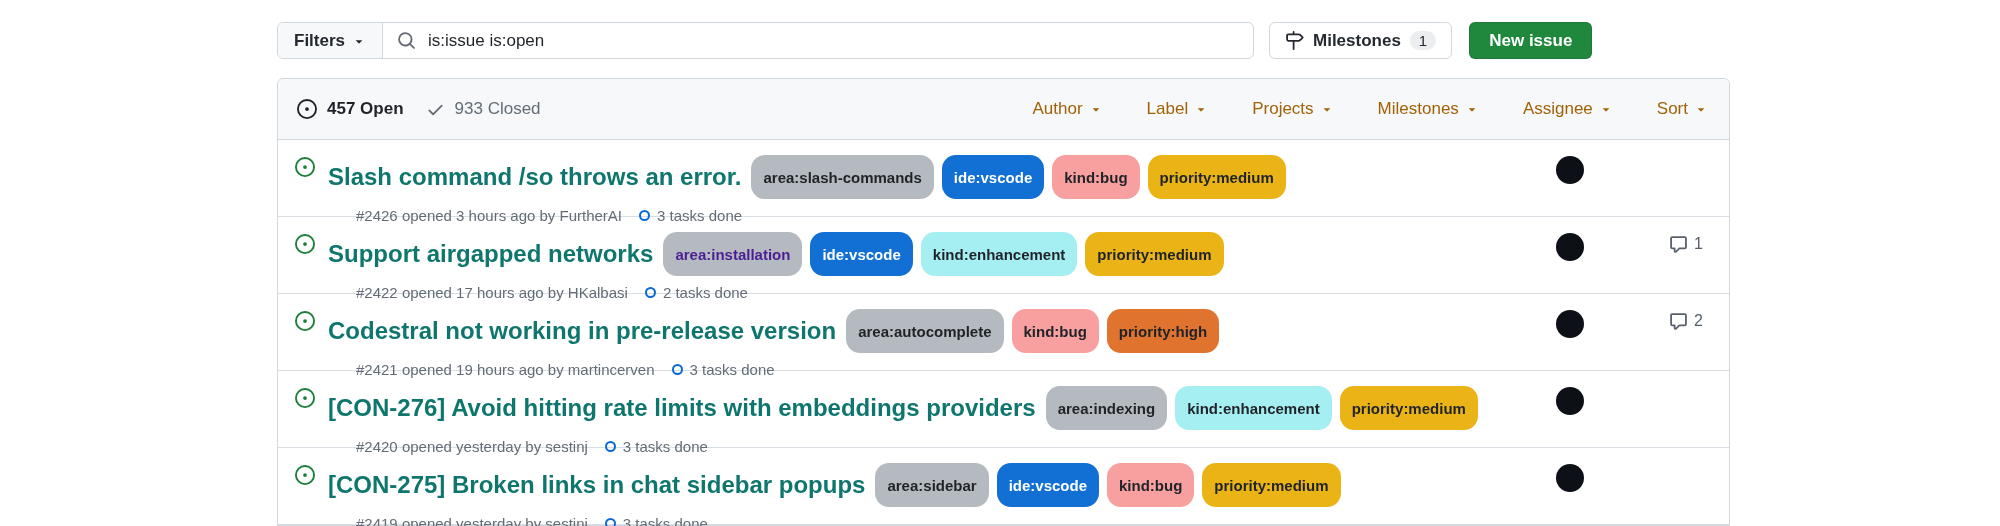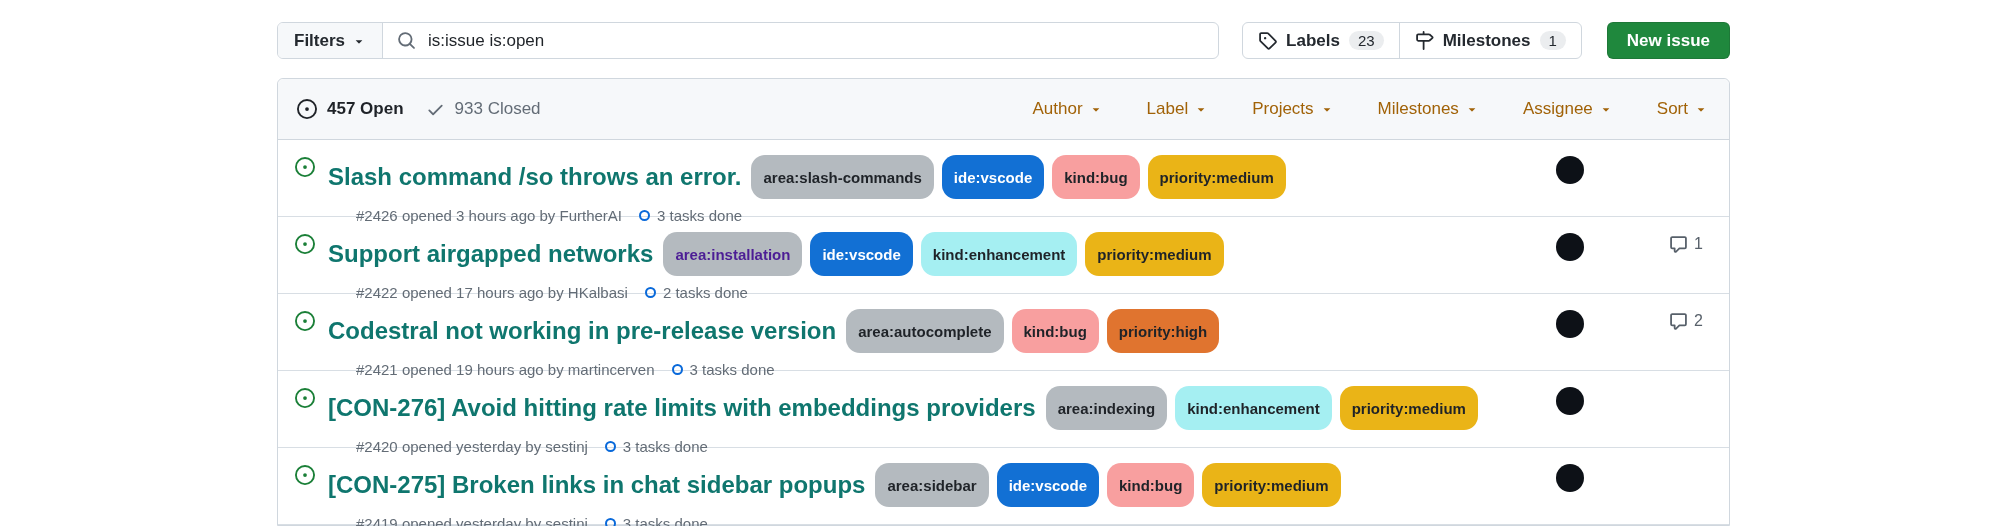--- a/index.html
+++ b/index.html
@@ -5,21 +5,21 @@
   * { box-sizing: border-box; }
   html,body { margin:0; padding:0; }
   body {
     width:2000px; height:526px; background:#ffffff; overflow:hidden;
     font-family:"Liberation Sans", sans-serif; color:#1f2328;
     -webkit-font-smoothing:antialiased;
   }
   .page { position:absolute; left:277px; top:22px; width:1453px; }
 
   
-  .toolbar { display:flex; align-items:stretch; height:37px;gap:8px; }
+  .toolbar { display:flex; align-items:stretch; height:37px; }
   .search-bar {
     flex:1; display:flex; border:1px solid #d0d7de; border-radius:6px;
     background:#fff; overflow:hidden; max-width:977px;
   }
   .filters-btn {
     display:flex; align-items:center; gap:7px; padding:0 16px;
     background:#f6f8fa; border:none; border-right:1px solid #d0d7de;
     font-family:inherit; font-size:17px; font-weight:600; color:#24292f; cursor:pointer;
   }
   .search-field { flex:1; display:flex; align-items:center; gap:10px; padding:0 14px; }
@@ -104,29 +104,20 @@
             </svg>
         </span>
         <input type="text" value="is:issue is:open" style="">
       </div>
     </div>
 
     <div class="btn-group">
       <a class="group-btn">
         <span class="icon">
           <svg width="19" height="19" viewBox="0 0 16 16" fill="currentColor">
-              <path d="M1 7.775V2.75C1 1.784 1.784 1 2.75 1h5.025c.464 0 .91.184 1.238.513l6.25 6.25a1.75 1.75 0 0 1 0 2.474l-5.026 5.026a1.75 1.75 0 0 1-2.474 0l-6.25-6.25A1.752 1.752 0 0 1 1 7.775Zm1.5 0c0 .066.026.13.073.177l6.25 6.25a.25.25 0 0 0 .354 0l5.025-5.025a.25.25 0 0 0 0-.354l-6.25-6.25a.25.25 0 0 0-.177-.073H2.75a.25.25 0 0 0-.25.25ZM6 5a1 1 0 1 1 0 2 1 1 0 0 1 0-2Z"></path>
-            </svg>
-        </span>
-        <span>Labels</span>
-        <span class="counter">23</span>
-      </a>
-      <a class="group-btn">
-        <span class="icon">
-          <svg width="19" height="19" viewBox="0 0 16 16" fill="currentColor">
               <path d="M7.25 0a.75.75 0 0 1 .75.75V2h3.634c.414 0 .814.147 1.13.414l2.07 1.75a1.75 1.75 0 0 1 0 2.672l-2.07 1.75a1.75 1.75 0 0 1-1.13.414H8v6.25a.75.75 0 0 1-1.5 0V9H2.75A1.75 1.75 0 0 1 1 7.25v-3.5C1 2.784 1.784 2 2.75 2H6.5V.75A.75.75 0 0 1 7.25 0Zm-4.5 3.5a.25.25 0 0 0-.25.25v3.5c0 .138.112.25.25.25h8.884a.25.25 0 0 0 .161-.06l2.07-1.75a.248.248 0 0 0 0-.38l-2.07-1.75a.25.25 0 0 0-.161-.06H2.75Z"></path>
             </svg>
         </span>
         <span>Milestones</span>
         <span class="counter">1</span>
       </a>
     </div>
 
     <button class="new-issue">New issue</button>
   </div>

